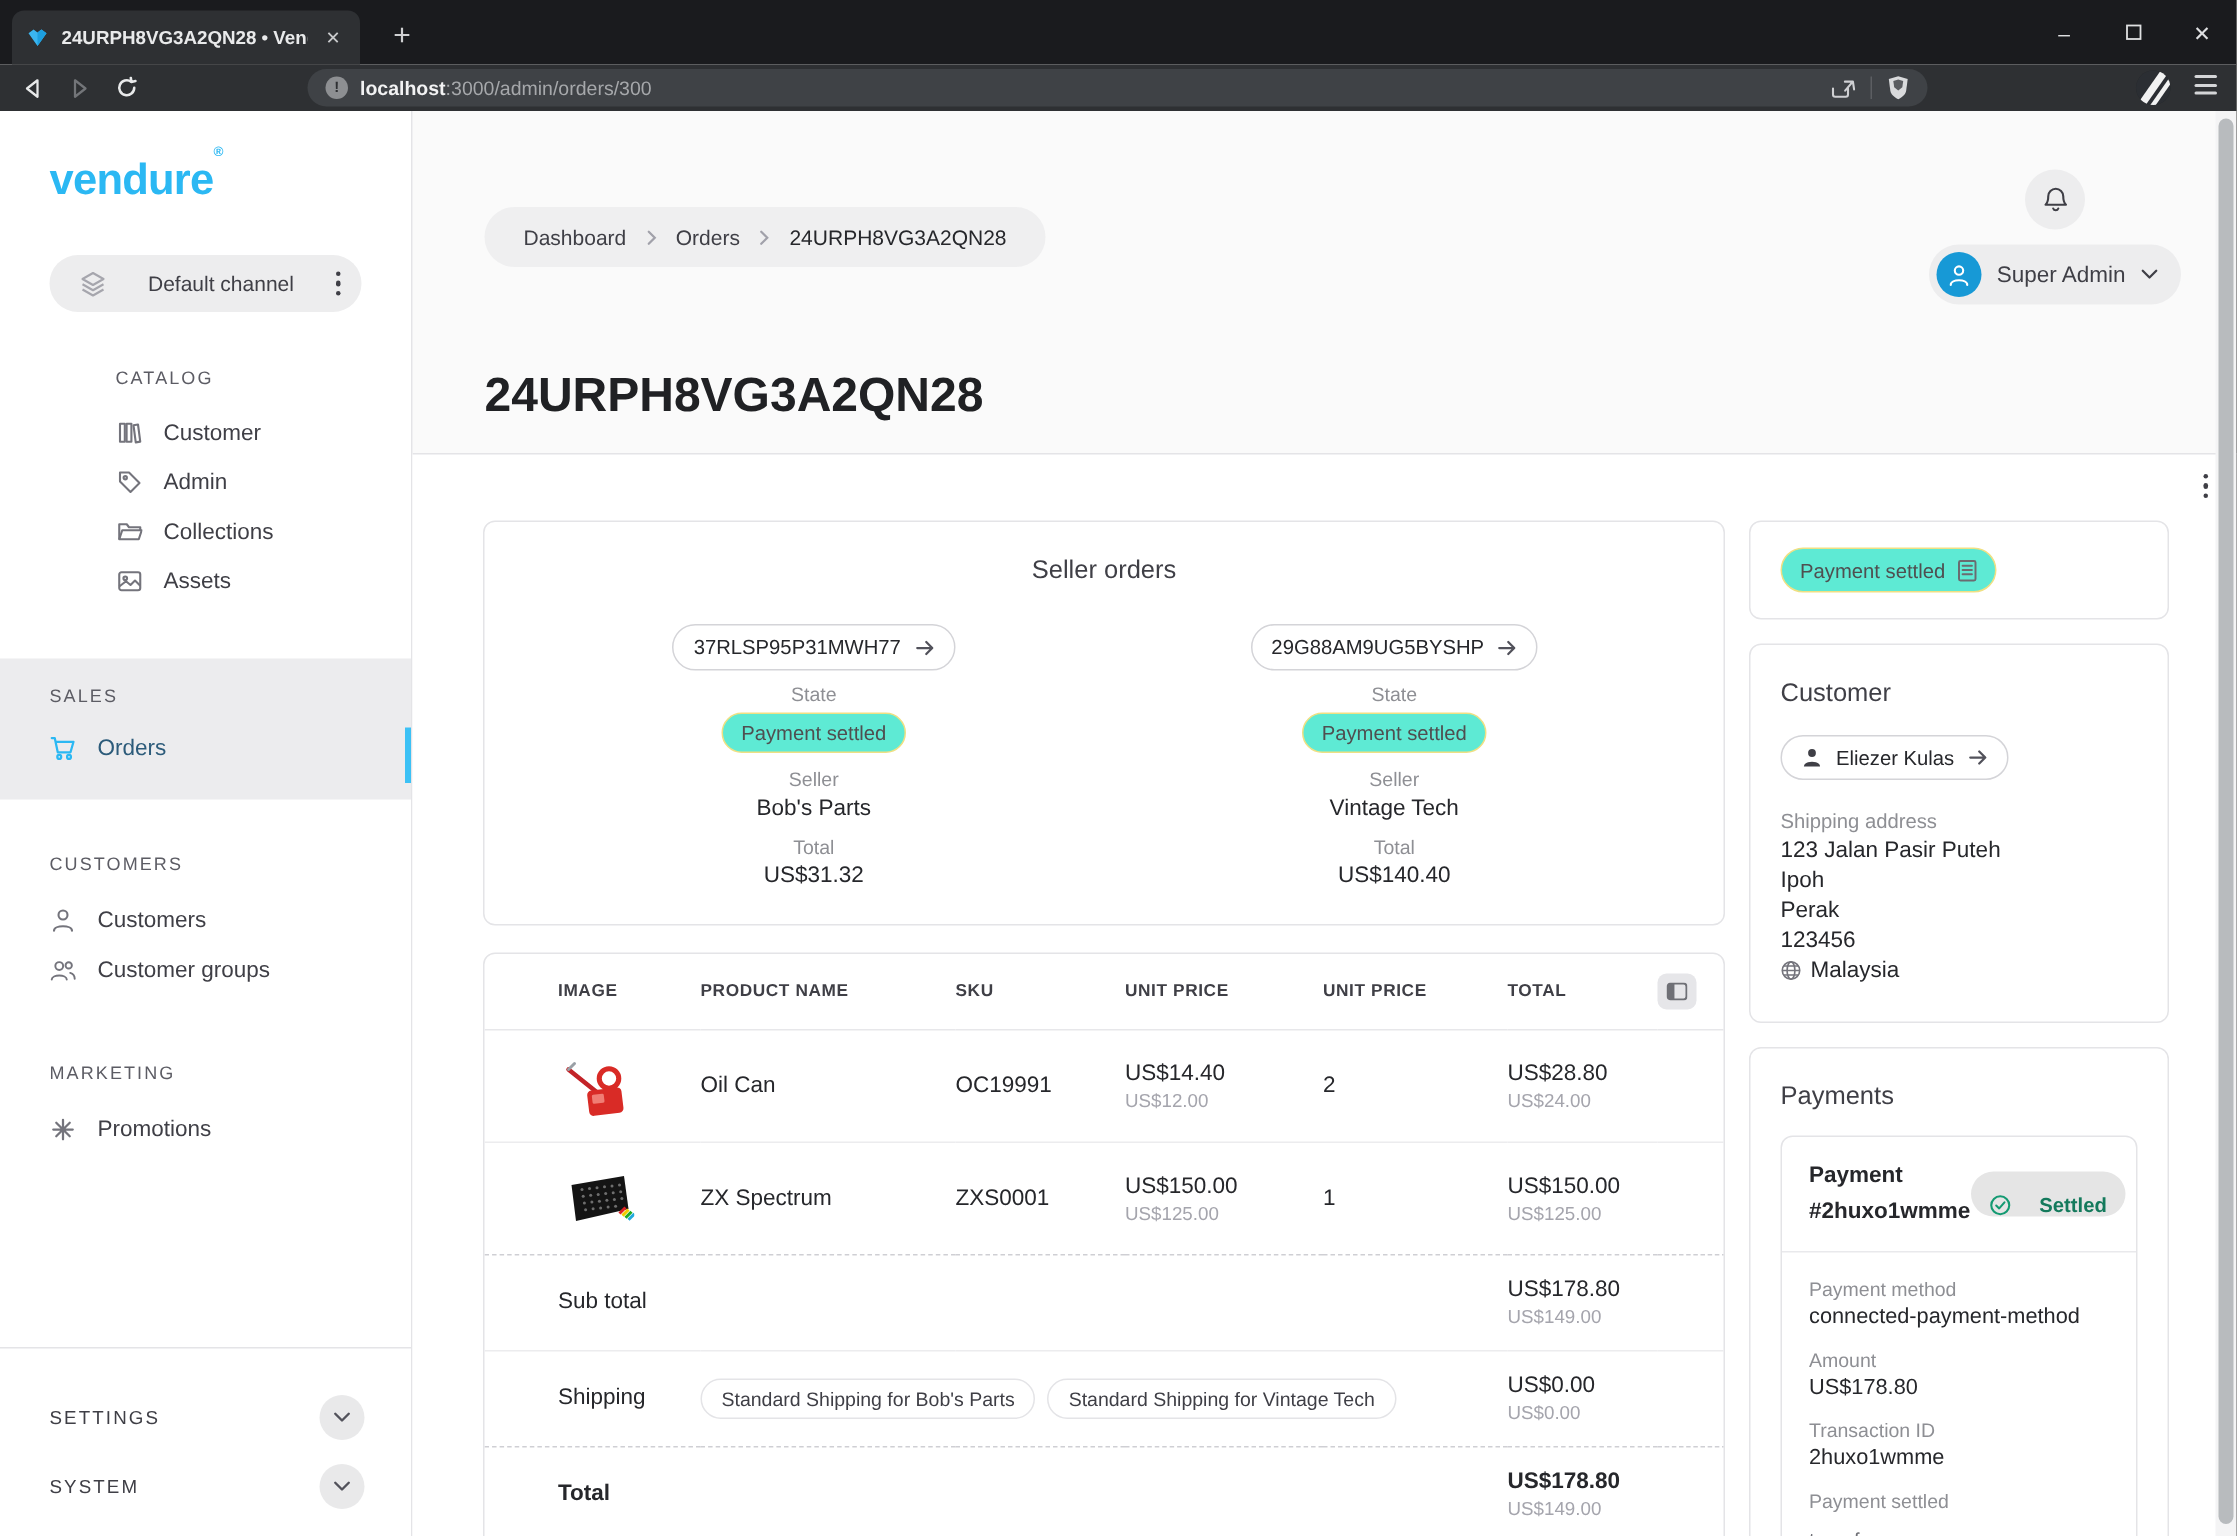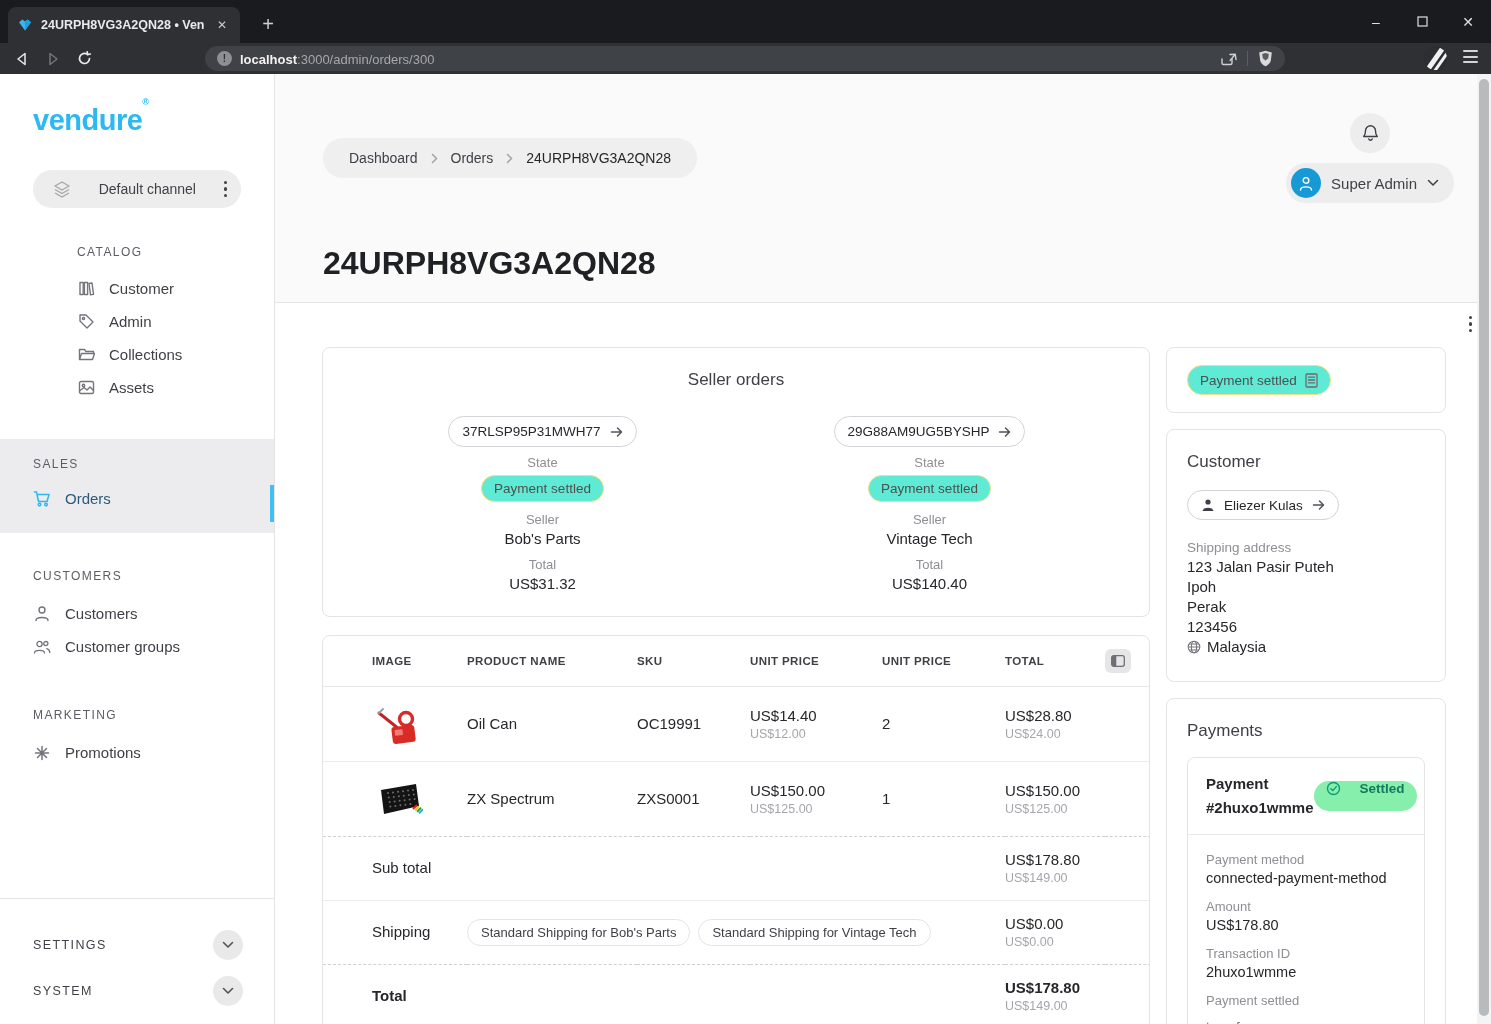--- a/index.html
+++ b/index.html
@@ -123,21 +123,21 @@
   .cust-pill { margin-top:18px; display:inline-flex; align-items:center; gap:9px; height:30px; border:1px solid #d4d4d8;
                border-radius:16px; padding:0 13px; font-size:13.5px; color:#26272b; }
   .addr-label { font-size:13.5px; color:#8e8f94; margin-top:20px; }
   .addr-line { font-size:15px; color:#26272b; margin-top:3px; line-height:1.14; }
   .addr-line:first-of-type { margin-top:9px; }
   .country-line { display:flex; align-items:center; gap:6px; }
   .payments-card { margin-top:16px; padding:22px 20px 18px; height:394px; overflow:hidden; }
   .payment-inner { margin-top:16px; border:1px solid #e4e4e7; border-radius:8px; }
   .pay-head { padding:14px 18px; display:flex; align-items:center; justify-content:space-between; border-bottom:1px solid #e9e9ec; }
   .pay-id-block { font-size:15px; font-weight:600; color:#26272b; line-height:1.6; }
-  .badge-green { display:inline-flex; align-items:flex-start; gap:19px; height:30px; background:#86efac; border-radius:15px; padding:0 12px;
+  .badge-green { display:inline-flex; align-items:flex-end; gap:19px; height:30px; background:#e5e5e5; border-radius:15px; padding:0 12px;
                  font-size:13.5px; font-weight:600; color:#147a5c; }
   .pay-body { padding:4px 18px 16px; }
   .pay-label { font-size:13px; color:#8e8f94; margin-top:13px; }
   .pay-value { font-size:14.5px; color:#26272b; margin-top:3px; }
   .meta-key { font-size:13.5px; color:#6f7076; margin-top:11px; }
   .meta-val { font-size:14px; color:#26272b; margin-top:3px; }
   .pay-foot { border-top:1px solid #e9e9ec; height:46px; display:flex; align-items:center; justify-content:flex-end; padding:0 20px; }
 
   svg { display:block; }
 </style>

